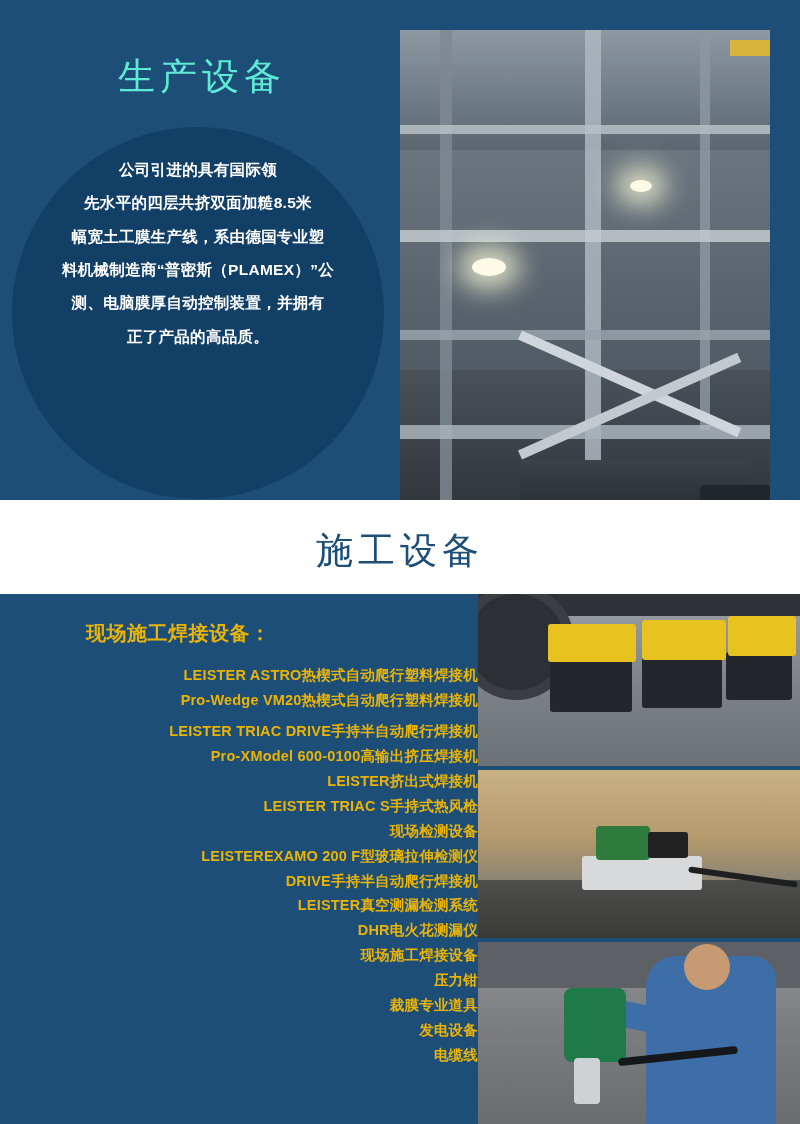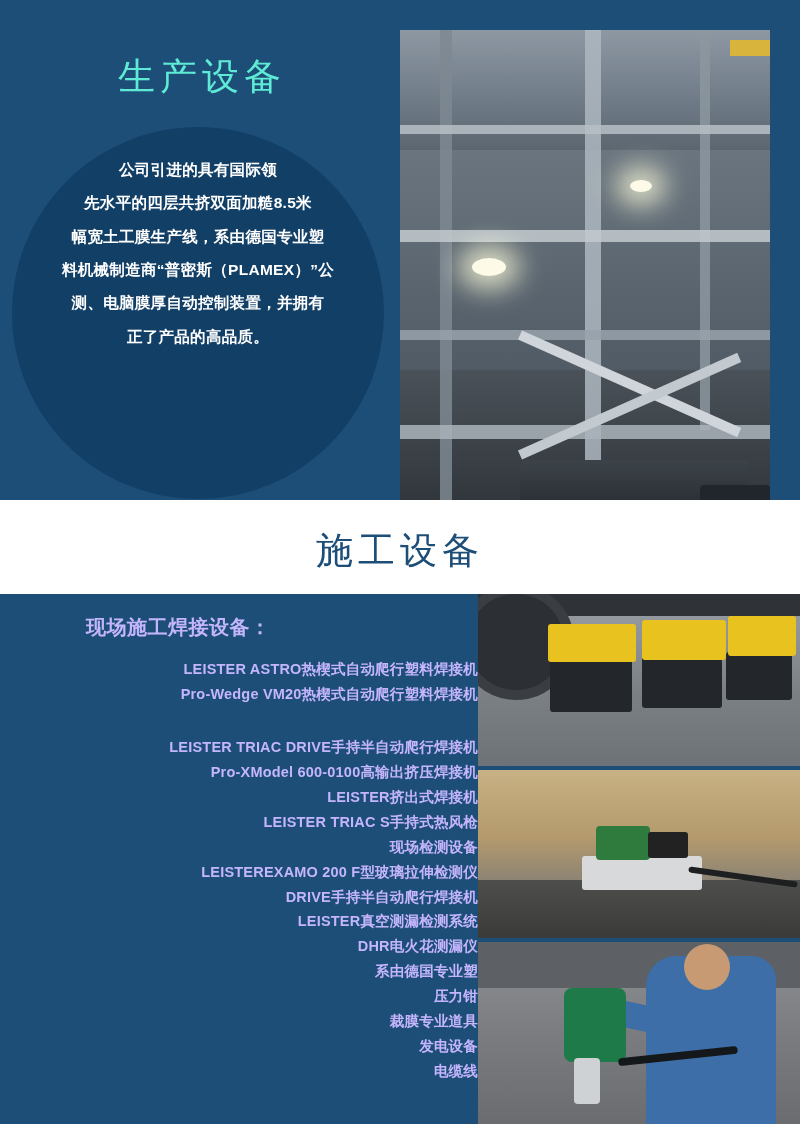--- a/index.html
+++ b/index.html
@@ -165,23 +165,23 @@
     width: 800px;
     height: 530px;
     background: #1d4e78;
   }
   .bottom-left {
     position: absolute;
     left: 0;
     top: 0;
     width: 478px;
     height: 530px;
-    padding: 20px 0 0 86px;
+    padding: 26px 0 0 86px;
     box-sizing: border-box;
-    color: #c4b5fd;
+    color: #eab308;
   }
   .list-title {
     font-size: 20px;
     font-weight: bold;
     margin: 0 0 16px 0;
     letter-spacing: .5px;
   }
   .eq-list {
     list-style: none;
     margin: 0;
@@ -189,21 +189,21 @@
     text-align: right;
   }
   .eq-list li {
     font-size: 14.5px;
     font-weight: bold;
     line-height: 1.72;
     white-space: nowrap;
     letter-spacing: .2px;
   }
   .eq-list li.gap {
-    margin-top: 28px;
+    margin-top: 6px;
   }
 
   
   .photo-col {
     position: absolute;
     left: 478px;
     top: 0;
     width: 322px;
     height: 530px;
   }
@@ -319,21 +319,21 @@
         <li>Pro-Wedge VM20热楔式自动爬行塑料焊接机</li>
         <li class="gap">LEISTER TRIAC DRIVE手持半自动爬行焊接机</li>
         <li>Pro-XModel 600-0100高输出挤压焊接机</li>
         <li>LEISTER挤出式焊接机</li>
         <li>LEISTER TRIAC S手持式热风枪</li>
         <li>现场检测设备</li>
         <li>LEISTEREXAMO 200 F型玻璃拉伸检测仪</li>
         <li>DRIVE手持半自动爬行焊接机</li>
         <li>LEISTER真空测漏检测系统</li>
         <li>DHR电火花测漏仪</li>
-        <li>系由德国专业塑</li>
+        <li>现场施工焊接设备</li>
         <li>压力钳</li>
         <li>裁膜专业道具</li>
         <li>发电设备</li>
         <li>电缆线</li>
       </ul>
     </div>
 
     <div class="photo-col">
 
       <div class="ph ph1">

